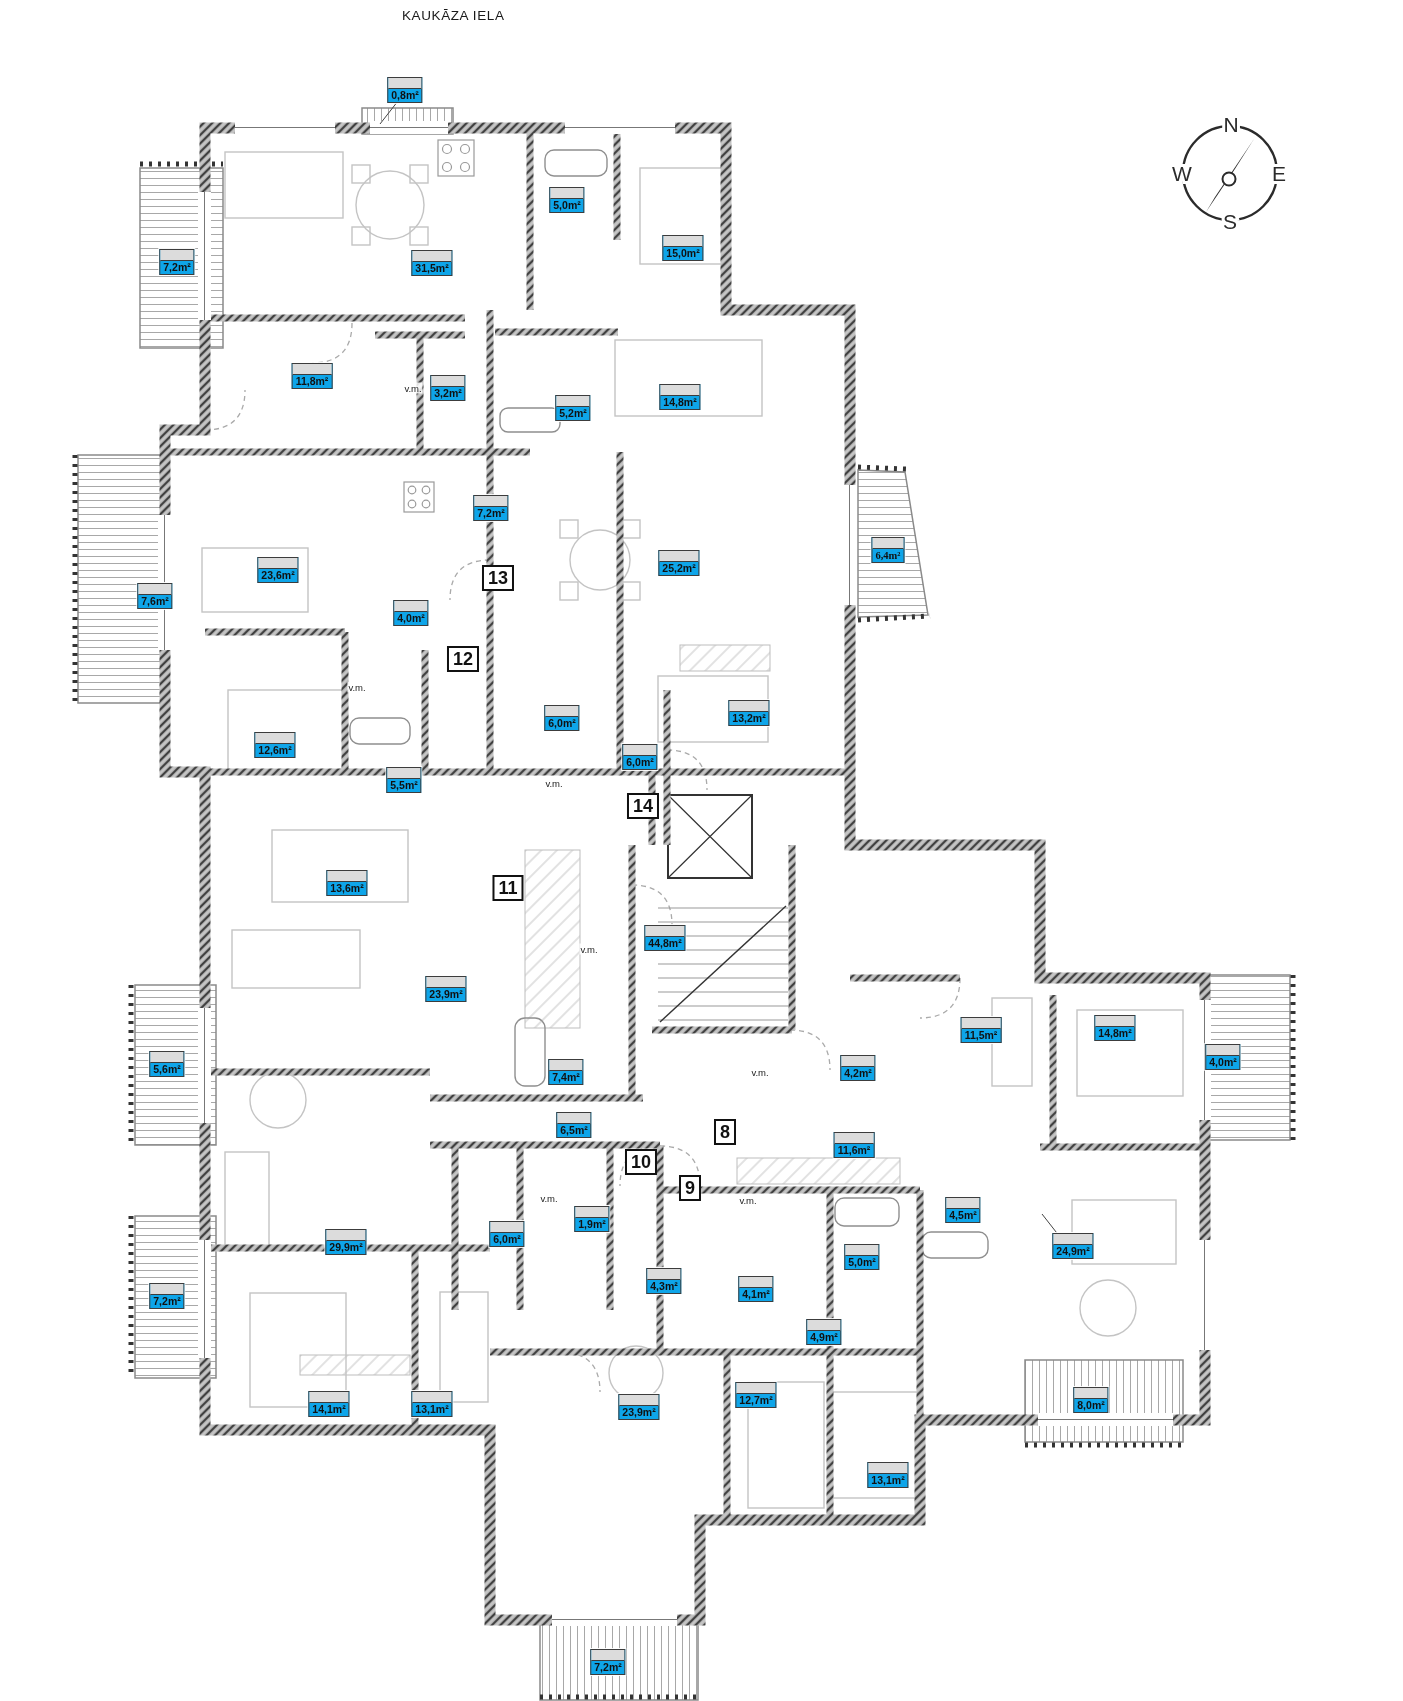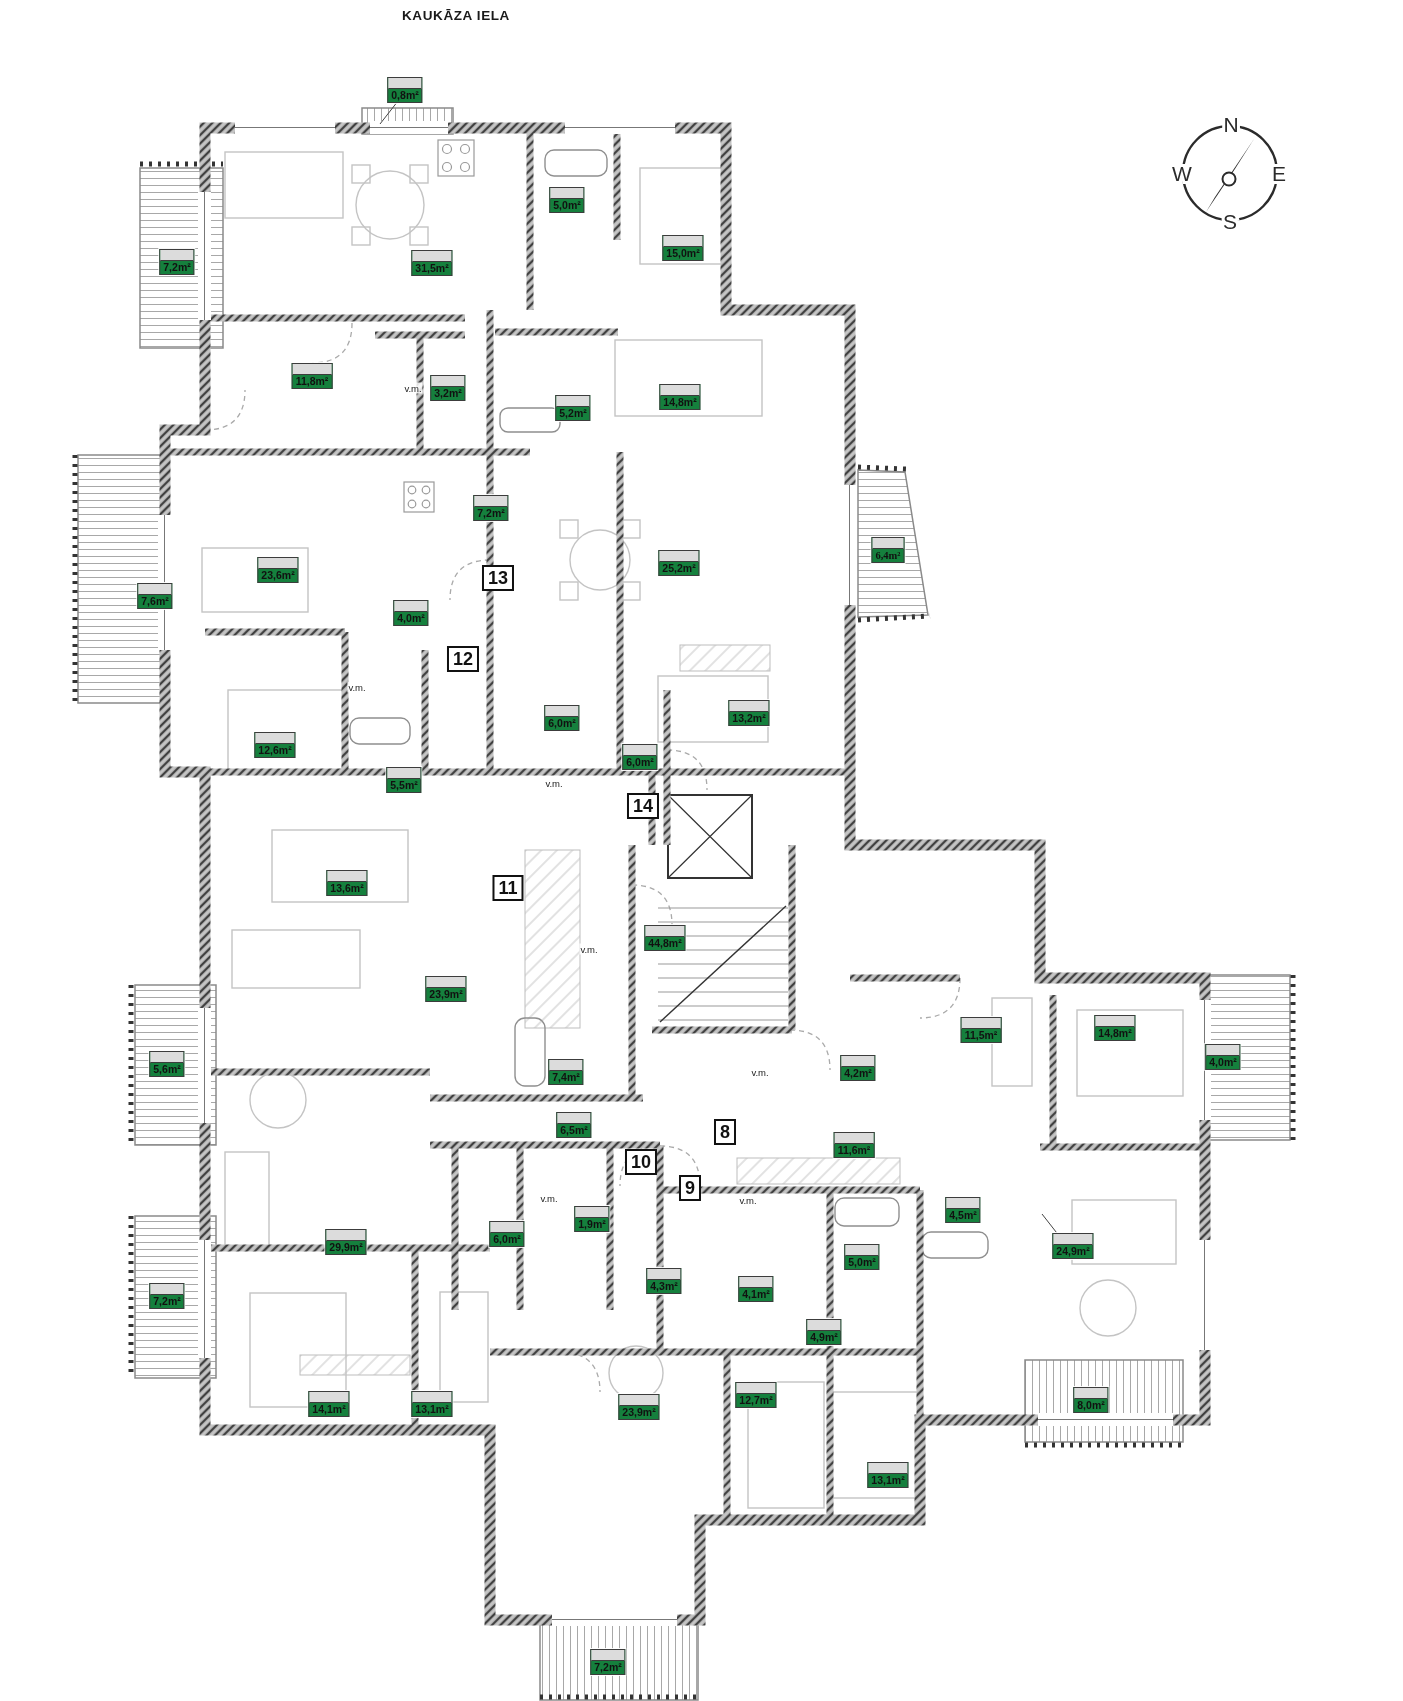--- a/index.html
+++ b/index.html
@@ -1,26 +1,26 @@
 <!DOCTYPE html>
 <html><head>
 <meta charset="utf-8">
 <style>
   html,body{margin:0;padding:0;background:#ffffff;}
   body{font-family:"Liberation Sans", sans-serif;}
   .stage{position:relative;width:1403px;height:1701px;background:#fff;overflow:hidden;}
   .stage > svg{position:absolute;left:0;top:0;}
   .street{
     position:absolute;left:402px;top:8px;
-    font-size:13.5px;font-weight:bold;letter-spacing:.6px;color:#1a1a1a;white-space:nowrap;
+    font-size:13.5px;font-weight:normal;letter-spacing:.6px;color:#1a1a1a;white-space:nowrap;
   }
   #labels-layer{position:absolute;left:0;top:0;width:100%;height:100%;}
   .alabel{
     position:absolute;transform:translate(-50%,-50%);
-    border:1px solid #3c3c3c;background:#15803d;display:inline-block;
+    border:1px solid #3c3c3c;background:#0ea5e9;display:inline-block;
     box-shadow:0 0 0 1px rgba(255,255,255,.9);white-space:nowrap;z-index:3;
   }
   .alabel-top{height:10px;background:#dcdcdc;border-bottom:1px solid #3c3c3c;}
   .alabel-txt{
     padding:0 3px;font-size:10.5px;font-weight:bold;line-height:13px;color:#111;
     font-stretch:condensed;
   }
   .aptnum{
     position:absolute;transform:translate(-50%,-50%);
     border:2px solid #111;background:#fff;color:#111;

